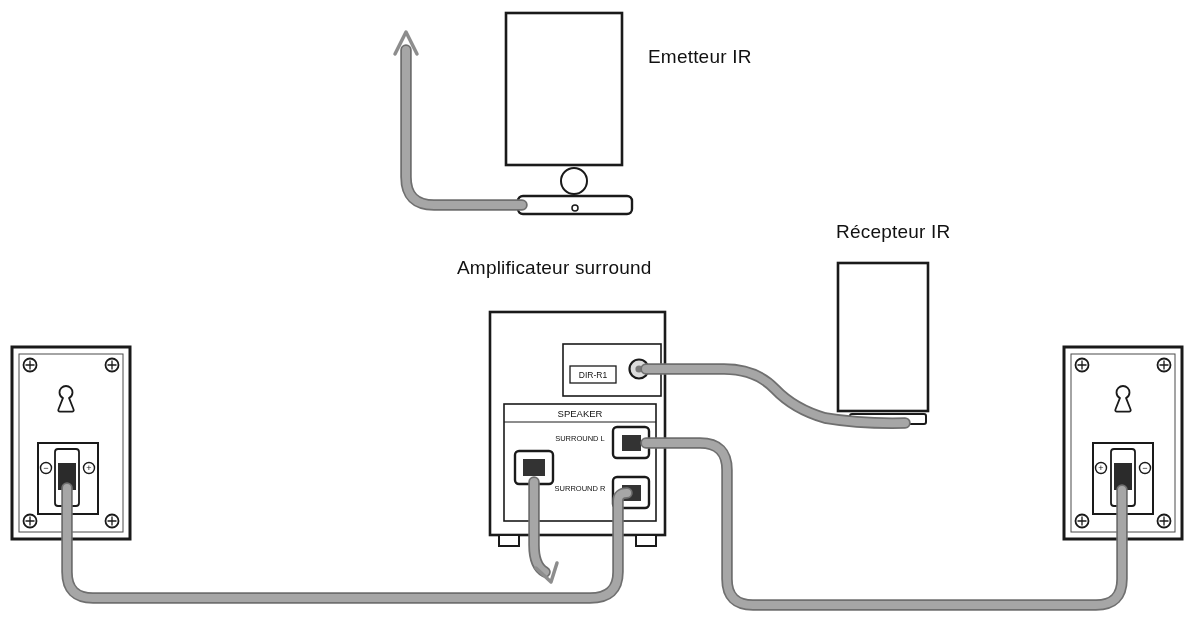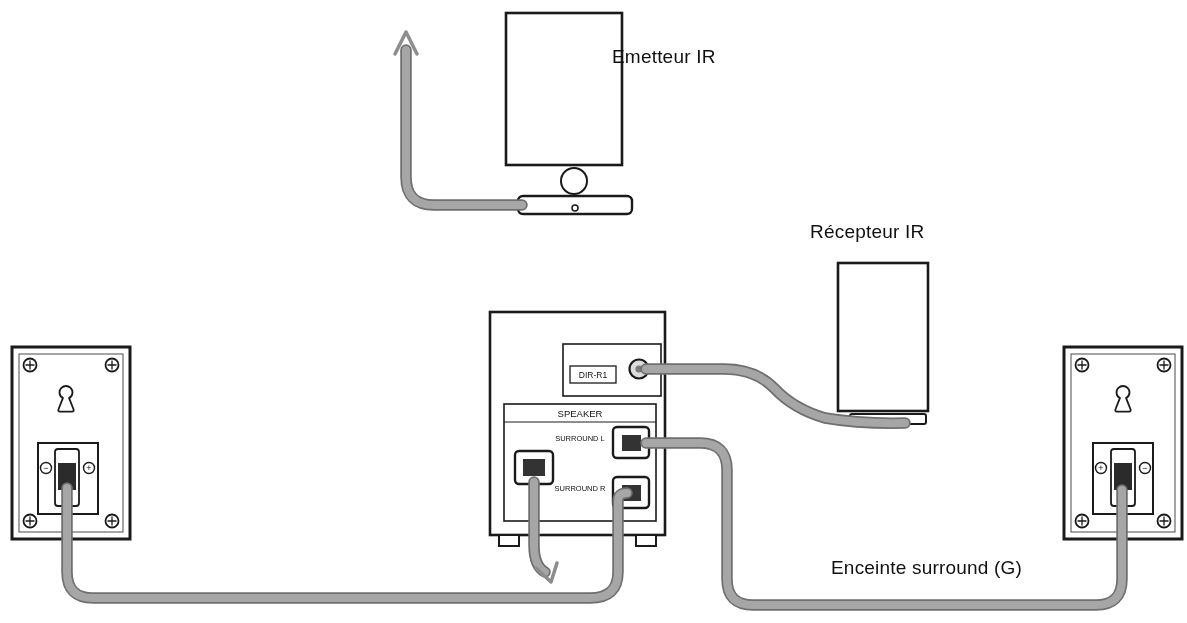--- a/index.html
+++ b/index.html
@@ -192,17 +192,17 @@
       <path class="cable-outer" d="M534 482 V545 Q534 566 545 572"></path>
       <path class="cable-inner" d="M534 482 V545 Q534 566 545 572"></path>
     </g>
 
     <g>
       <path class="arrow" d="M395 54 L406 32 L417 54"></path>
       <path class="arrow" d="M536 568 L551 582 L557 563"></path>
     </g>
   </svg>
 
-  <div class="label" style="left:612px; top:46px;">Emetteur IR</div>
-  <div class="label" style="left:810px; top:221px;">Récepteur IR</div>
-  <div class="label" style="left:831px; top:557px;">Enceinte surround (G)</div>
+  <div class="label" style="left:648px; top:46px;">Emetteur IR</div>
+  <div class="label" style="left:836px; top:221px;">Récepteur IR</div>
+  <div class="label" style="left:457px; top:257px;">Amplificateur surround</div>
 
 </div>
 
 </body></html>

